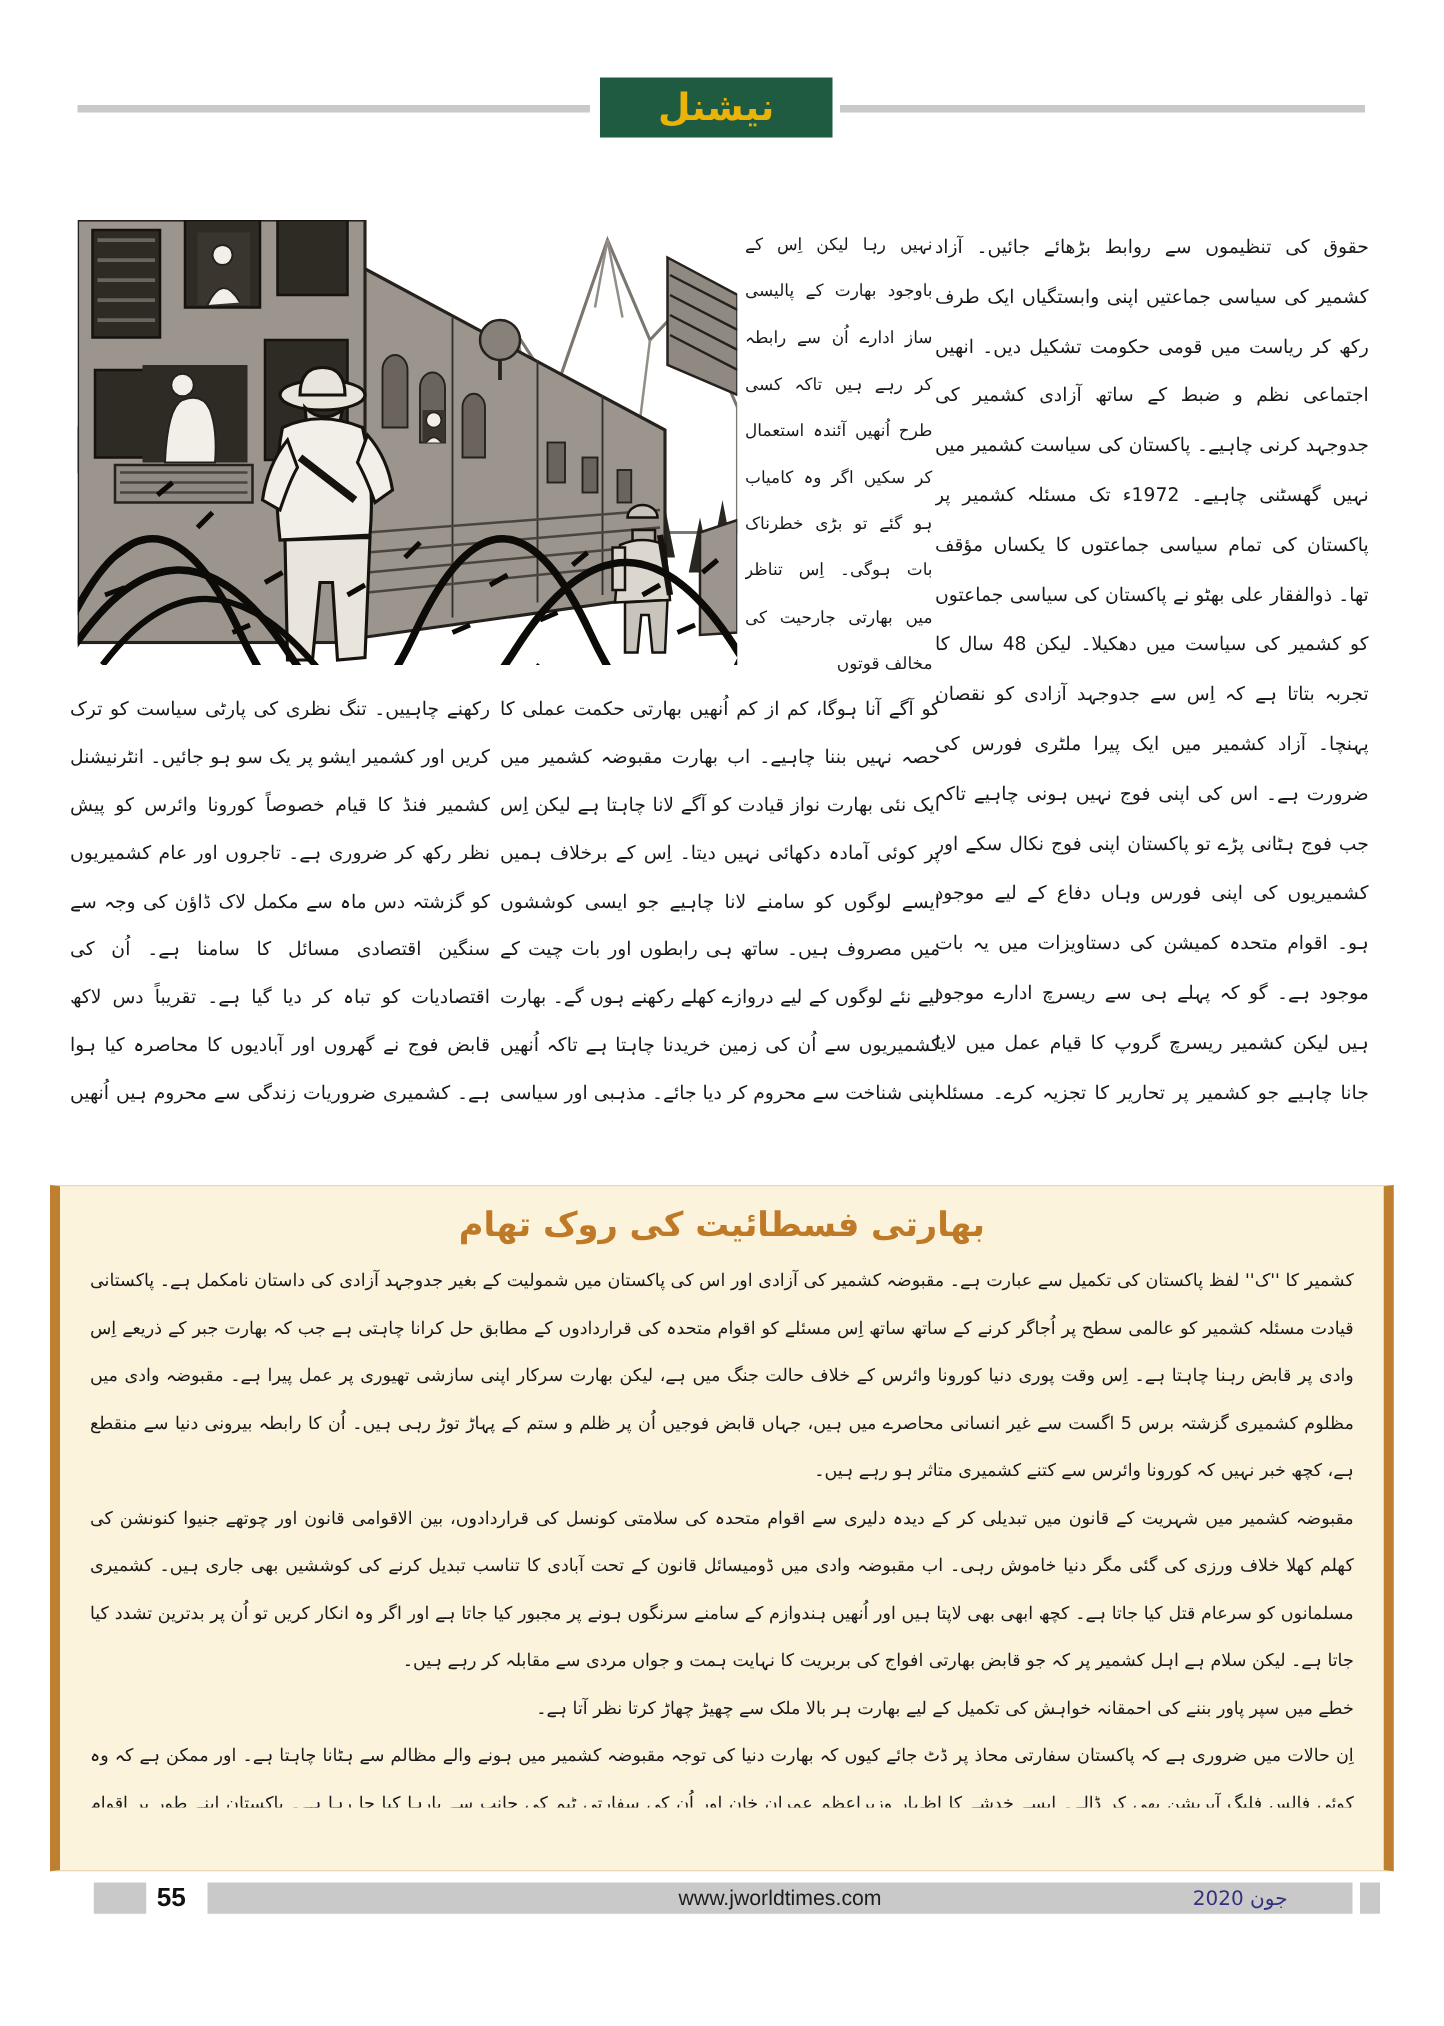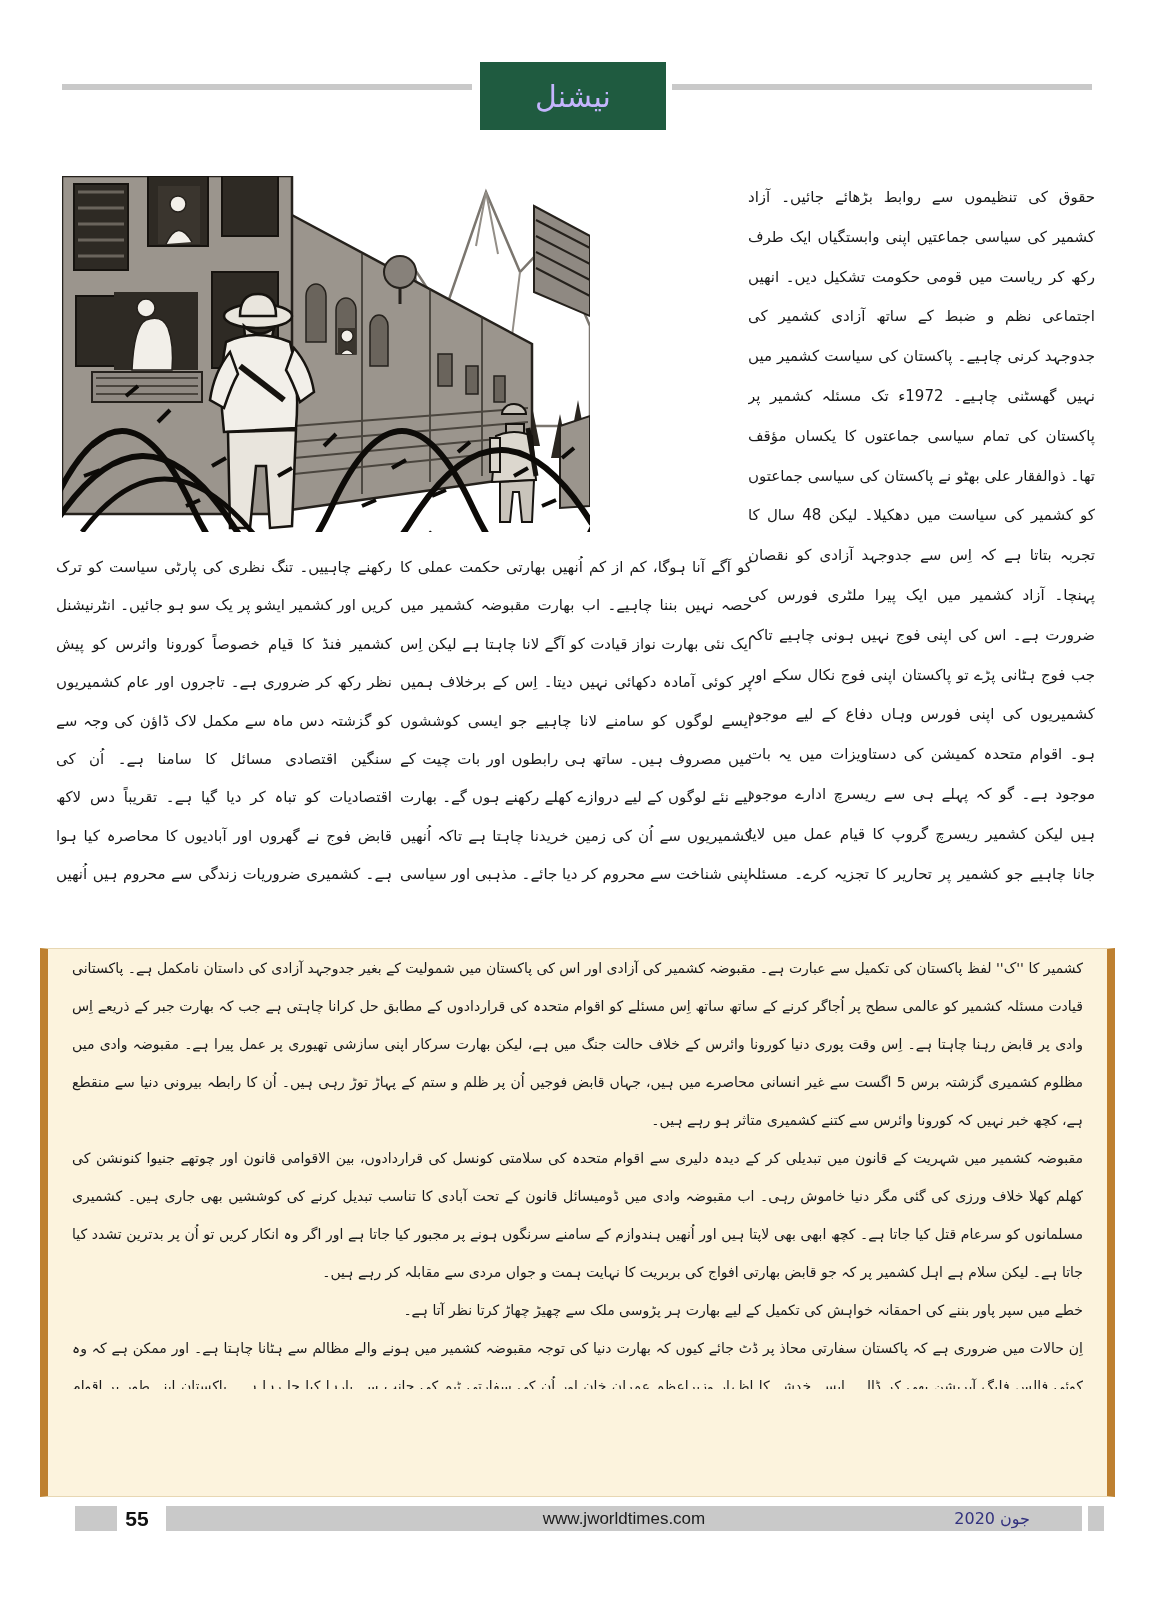--- a/index.html
+++ b/index.html
@@ -8,24 +8,24 @@
     width:1155px;height:1621px;
     background:#ffffff;
     font-family:"DejaVu Sans",sans-serif;
     overflow:hidden;
   }
   
   .hdr-line{position:absolute;height:6px;background:#c9c9c9;top:84px;}
   .hdr-line.left{left:62px;width:410px;}
   .hdr-line.right{left:672px;width:420px;}
   .section-badge{
-    position:absolute;left:480px;top:62px;width:186px;height:68px;
-    background:#1f5b40;color:#c4b5fd;
+    position:absolute;left:480px;top:62px;width:186px;height:48px;
+    background:#1f5b40;color:#eab308;
     display:flex;align-items:center;justify-content:center;
-    font-size:30px;font-weight:normal;direction:rtl;
+    font-size:30px;font-weight:bold;direction:rtl;
   }
   
   .illustration{
     position:absolute;left:62px;top:176px;width:528px;height:356px;
     background:#ffffff;overflow:hidden;
   }
   
   .ucol{
     position:absolute;direction:rtl;text-align:justify;
     color:#191919;overflow:hidden;
@@ -166,28 +166,30 @@
       <g stroke="#0d0b08" fill="none">
         <path d="M-10,330 Q60,180 130,330 T270,330 T410,330 T540,330" stroke-width="6"></path>
         <path d="M-10,352 Q80,210 170,348 T350,344 T530,348" stroke-width="6"></path>
         <path d="M20,356 Q100,250 190,356 T370,356" stroke-width="5"></path>
         <path d="M30,270 l14,-10 M22,300 l16,-6 M96,246 l12,-12 M150,290 l14,-8 M216,300 l14,-8 M262,270 l12,-12 M330,292 l14,-8 M396,276 l12,-10 M452,300 l14,-8 M500,282 l12,-10 M64,220 l12,-10 M124,330 l14,-6 M300,330 l14,-6 M370,320 l14,-6 M480,330 l14,-6" stroke-width="4"></path>
       </g>
     </svg>
   </div>
 
   <div class="ucol col-right">حقوق کی تنظیموں سے روابط بڑھائے جائیں۔ آزاد کشمیر کی سیاسی جماعتیں اپنی وابستگیاں ایک طرف رکھ کر ریاست میں قومی حکومت تشکیل دیں۔ انھیں اجتماعی نظم و ضبط کے ساتھ آزادی کشمیر کی جدوجہد کرنی چاہیے۔ پاکستان کی سیاست کشمیر میں نہیں گھسٹنی چاہیے۔ 1972ء تک مسئلہ کشمیر پر پاکستان کی تمام سیاسی جماعتوں کا یکساں مؤقف تھا۔ ذوالفقار علی بھٹو نے پاکستان کی سیاسی جماعتوں کو کشمیر کی سیاست میں دھکیلا۔ لیکن 48 سال کا تجربہ بتاتا ہے کہ اِس سے جدوجہد آزادی کو نقصان پہنچا۔ آزاد کشمیر میں ایک پیرا ملٹری فورس کی ضرورت ہے۔ اس کی اپنی فوج نہیں ہونی چاہیے تاکہ جب فوج ہٹانی پڑے تو پاکستان اپنی فوج نکال سکے اور کشمیریوں کی اپنی فورس وہاں دفاع کے لیے موجود ہو۔ اقوام متحدہ کمیشن کی دستاویزات میں یہ بات موجود ہے۔ گو کہ پہلے ہی سے ریسرچ ادارے موجود ہیں لیکن کشمیر ریسرچ گروپ کا قیام عمل میں لایا جانا چاہیے جو کشمیر پر تحاریر کا تجزیہ کرے۔ مسئلہ کشمیر کی آگاہی کے لیے اقدامات، تاریخ اور کشمیر کی جدوجہد آزادی پر مکمل ریسرچ ہو۔ سوشل میڈیا پر تمام اہم زبانوں میں مسئلہ کشمیر کو اُجاگر کیا جائے۔ اہداف طے اور حکمت عملی ترتیب دی جائے۔ کشمیری مسلمان جنھوں نے بھارتی حکومت کی حمایت کی، وہ اب کھل کر اعتراف کرتے ہیں کہ بھارت نے اُنھیں دھوکا دیا اور اب اُنھیں بھارت پر اعتماد</div>
+  <div class="ucol col-mid-top">نہیں رہا لیکن اِس کے باوجود بھارت کے پالیسی ساز ادارے اُن سے رابطہ کر رہے ہیں تاکہ کسی طرح اُنھیں آئندہ استعمال کر سکیں اگر وہ کامیاب ہو گئے تو بڑی خطرناک بات ہوگی۔ اِس تناظر میں بھارتی جارحیت کی مخالف قوتوں</div>
   <div class="ucol col-mid-bottom">کو آگے آنا ہوگا، کم از کم اُنھیں بھارتی حکمت عملی کا حصہ نہیں بننا چاہیے۔ اب بھارت مقبوضہ کشمیر میں ایک نئی بھارت نواز قیادت کو آگے لانا چاہتا ہے لیکن اِس پر کوئی آمادہ دکھائی نہیں دیتا۔ اِس کے برخلاف ہمیں ایسے لوگوں کو سامنے لانا چاہیے جو ایسی کوششوں میں مصروف ہیں۔ ساتھ ہی رابطوں اور بات چیت کے لیے نئے لوگوں کے لیے دروازے کھلے رکھنے ہوں گے۔ بھارت کشمیریوں سے اُن کی زمین خریدنا چاہتا ہے تاکہ اُنھیں اپنی شناخت سے محروم کر دیا جائے۔ مذہبی اور سیاسی قوتوں کو اجتماعی طور پر چیلنج کرنا چاہیے۔ حکومت پاکستان کو متحرک اور فعال ہونا چاہیے۔ ملاقاتوں اور مباحثوں کے لیے دروازے کھلے</div>
   <div class="ucol col-left">رکھنے چاہییں۔ تنگ نظری کی پارٹی سیاست کو ترک کریں اور کشمیر ایشو پر یک سو ہو جائیں۔ انٹرنیشنل کشمیر فنڈ کا قیام خصوصاً کورونا وائرس کو پیش نظر رکھ کر ضروری ہے۔ تاجروں اور عام کشمیریوں کو گزشتہ دس ماہ سے مکمل لاک ڈاؤن کی وجہ سے سنگین اقتصادی مسائل کا سامنا ہے۔ اُن کی اقتصادیات کو تباہ کر دیا گیا ہے۔ تقریباً دس لاکھ قابض فوج نے گھروں اور آبادیوں کا محاصرہ کیا ہوا ہے۔ کشمیری ضروریات زندگی سے محروم ہیں اُنھیں بین الاقوامی سطح پر انسانی بنیادوں پر مدد اور اعانت کی ضرورت ہے۔ وسائل جمع کر کے اُنھیں بھیجے جائیں۔ مجھے توقع ہے اِس مرحلے کے بعد تحریک آگے بڑھے گی۔</div>
 
   <div class="feature-box">
+    <div class="feature-heading">بھارتی فسطائیت کی روک تھام</div>
     <div class="feature-body">
       <p>کشمیر کا ''ک'' لفظ پاکستان کی تکمیل سے عبارت ہے۔ مقبوضہ کشمیر کی آزادی اور اس کی پاکستان میں شمولیت کے بغیر جدوجہد آزادی کی داستان نامکمل ہے۔ پاکستانی قیادت مسئلہ کشمیر کو عالمی سطح پر اُجاگر کرنے کے ساتھ ساتھ اِس مسئلے کو اقوام متحدہ کی قراردادوں کے مطابق حل کرانا چاہتی ہے جب کہ بھارت جبر کے ذریعے اِس وادی پر قابض رہنا چاہتا ہے۔ اِس وقت پوری دنیا کورونا وائرس کے خلاف حالت جنگ میں ہے، لیکن بھارت سرکار اپنی سازشی تھیوری پر عمل پیرا ہے۔ مقبوضہ وادی میں مظلوم کشمیری گزشتہ برس 5 اگست سے غیر انسانی محاصرے میں ہیں، جہاں قابض فوجیں اُن پر ظلم و ستم کے پہاڑ توڑ رہی ہیں۔ اُن کا رابطہ بیرونی دنیا سے منقطع ہے، کچھ خبر نہیں کہ کورونا وائرس سے کتنے کشمیری متاثر ہو رہے ہیں۔</p>
       <p>مقبوضہ کشمیر میں شہریت کے قانون میں تبدیلی کر کے دیدہ دلیری سے اقوام متحدہ کی سلامتی کونسل کی قراردادوں، بین الاقوامی قانون اور چوتھے جنیوا کنونشن کی کھلم کھلا خلاف ورزی کی گئی مگر دنیا خاموش رہی۔ اب مقبوضہ وادی میں ڈومیسائل قانون کے تحت آبادی کا تناسب تبدیل کرنے کی کوششیں بھی جاری ہیں۔ کشمیری مسلمانوں کو سرعام قتل کیا جاتا ہے۔ کچھ ابھی بھی لاپتا ہیں اور اُنھیں ہندوازم کے سامنے سرنگوں ہونے پر مجبور کیا جاتا ہے اور اگر وہ انکار کریں تو اُن پر بدترین تشدد کیا جاتا ہے۔ لیکن سلام ہے اہل کشمیر پر کہ جو قابض بھارتی افواج کی بربریت کا نہایت ہمت و جواں مردی سے مقابلہ کر رہے ہیں۔</p>
-      <p>خطے میں سپر پاور بننے کی احمقانہ خواہش کی تکمیل کے لیے بھارت ہر پڑوسی ملک سے چھیڑ چھاڑ کرتا نظر آتا ہے۔</p>
+      <p>خطے میں سپر پاور بننے کی احمقانہ خواہش کی تکمیل کے لیے بھارت ہر بالا ملک سے چھیڑ چھاڑ کرتا نظر آتا ہے۔</p>
       <p>اِن حالات میں ضروری ہے کہ پاکستان سفارتی محاذ پر ڈٹ جائے کیوں کہ بھارت دنیا کی توجہ مقبوضہ کشمیر میں ہونے والے مظالم سے ہٹانا چاہتا ہے۔ اور ممکن ہے کہ وہ کوئی فالس فلیگ آپریشن بھی کر ڈالے۔ ایسے خدشے کا اظہار وزیراعظم عمران خان اور اُن کی سفارتی ٹیم کی جانب سے بارہا کیا جا رہا ہے۔ پاکستان اپنے طور پر اقوام متحدہ سے مسلسل مطالبہ کرتا آ رہا ہے کہ وہ ہندوستان اور مقبوضہ کشمیر میں مسلمانوں کے خلاف جاری مظالم کا سلسلہ رکوانے کے لیے عملی اقدامات کرے۔ اب اقوام عالم کو چاہیے کہ وہ مودی کے بڑھتے ہوئے مذموم مقاصد کو روکنے کی سعی کریں ورنہ یہ شخص اور اِس کے حواری خطے کا امن تہہ و بالا کر کے انسانیت کو ایک نئے کرب سے دوچار کر دیں گے۔ پاکستان نے ہمیشہ اپنے کشمیری بھائیوں کی جدوجہد آزادی کا ساتھ دیا ہے اور آئندہ بھی مظلوم کشمیریوں کی غیر متزلزل حمایت جاری رکھے گا۔</p>
     </div>
   </div>
 
   <div class="footer">
     <div class="cap-left"></div>
     <div class="page-num">55</div>
     <div class="bar">
       <div class="site">www.jworldtimes.com</div>
       <div class="issue">جون 2020</div>

